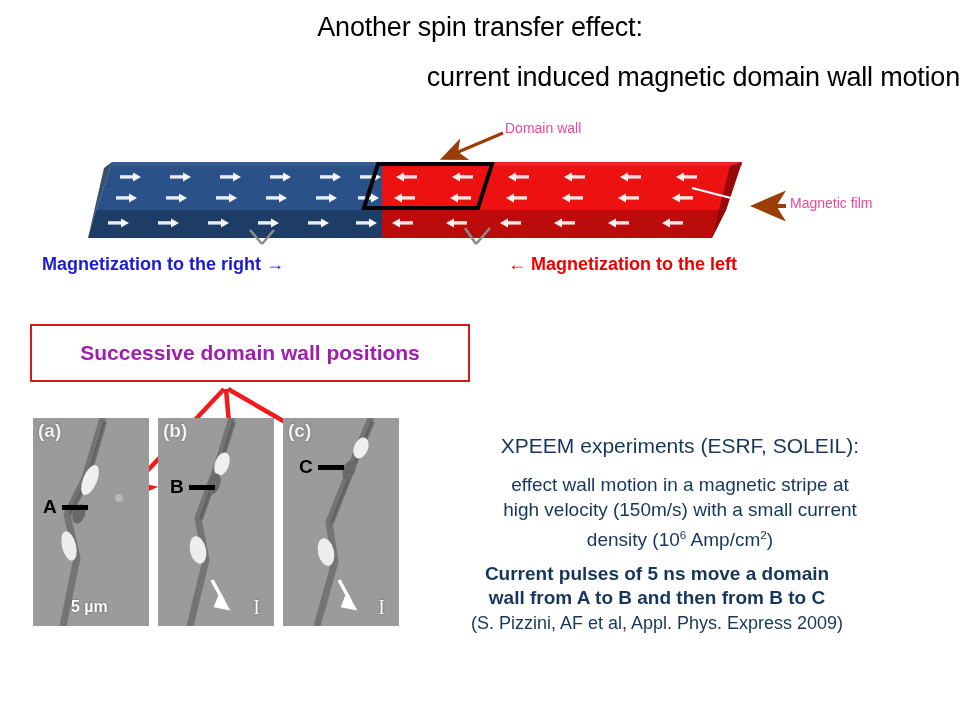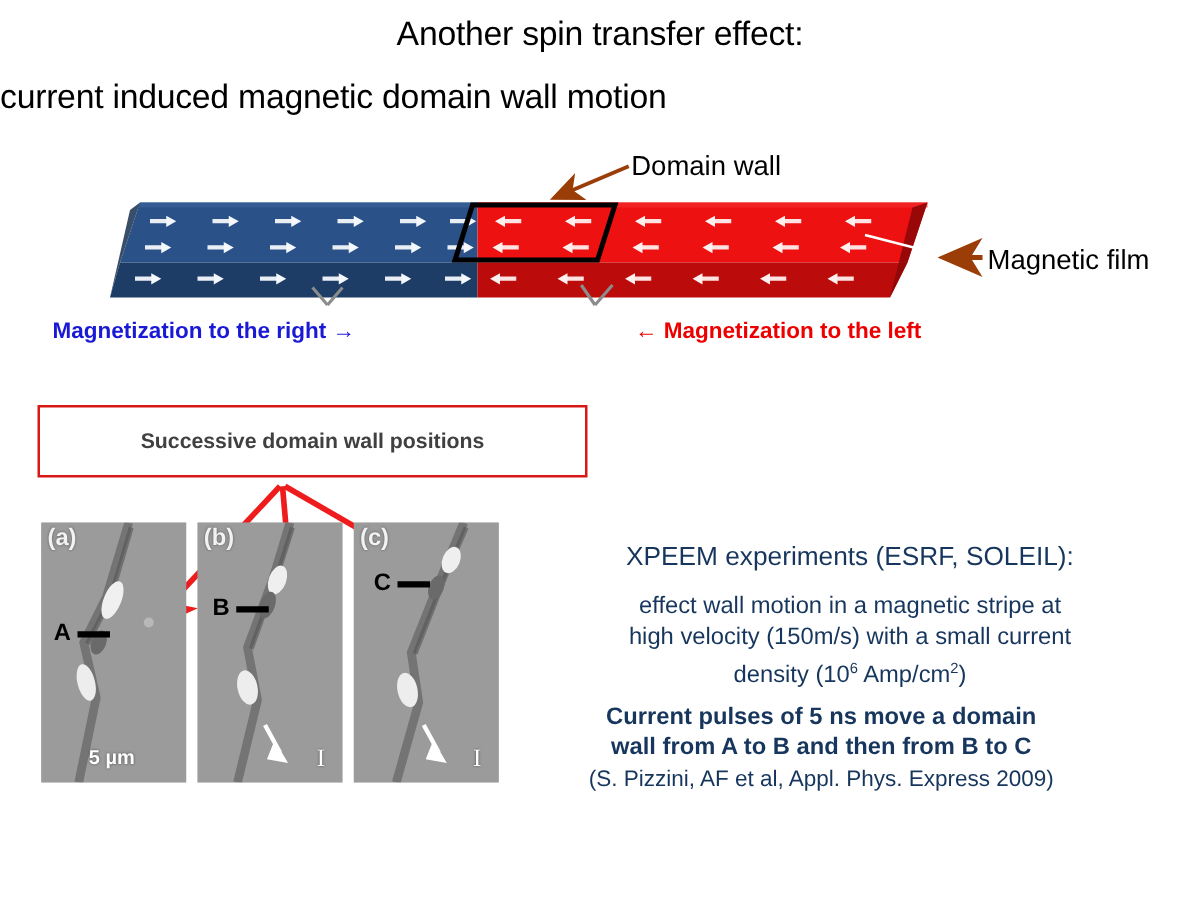--- a/index.html
+++ b/index.html
@@ -20,35 +20,35 @@
   
   #title-line-1 {
     left: 0; top: 12px; width: 960px;
     text-align: center;
     font-size: 27px;
     color: #000000;
     letter-spacing: -0.2px;
   }
   #title-line-2 {
     left: 0; top: 62px; width: 960px;
-    text-align: left;
+    text-align: right;
     font-size: 27px;
     color: #000000;
     letter-spacing: -0.2px;
   }
 
   
   #slab-diagram {
     left: 0px; top: 110px; width: 960px; height: 160px;
   }
   #slab-svg { display: block; }
 
   .label-brown {
-    color: #000000;
-    font-size: 22px;
+    color: #ec4899;
+    font-size: 14px;
     font-weight: 400;
   }
   #domain-wall-label { left: 505px; top: 120px; }
   #magnetic-film-label { left: 790px; top: 195px; }
 
   #magnetization-right-label {
     left: 30px; top: 254px;
     color: #1919d6;
     font-size: 18px;
     font-weight: bold;
@@ -67,22 +67,22 @@
     width: 440px; height: 58px;
     border: 2px solid #d81717;
     box-sizing: border-box;
     display: flex;
     flex-direction: column;
     align-items: center;
     justify-content: center;
     background: #ffffff;
   }
   #callout-box div {
-    color: #404040;
-    font-size: 17px;
+    color: #a21caf;
+    font-size: 21px;
     font-weight: bold;
     line-height: 22px;
     white-space: nowrap;
     text-align: right;
   }
 
   
   #arrow-overlay {
     left: 0; top: 0; width: 960px; height: 720px;
     pointer-events: none;

